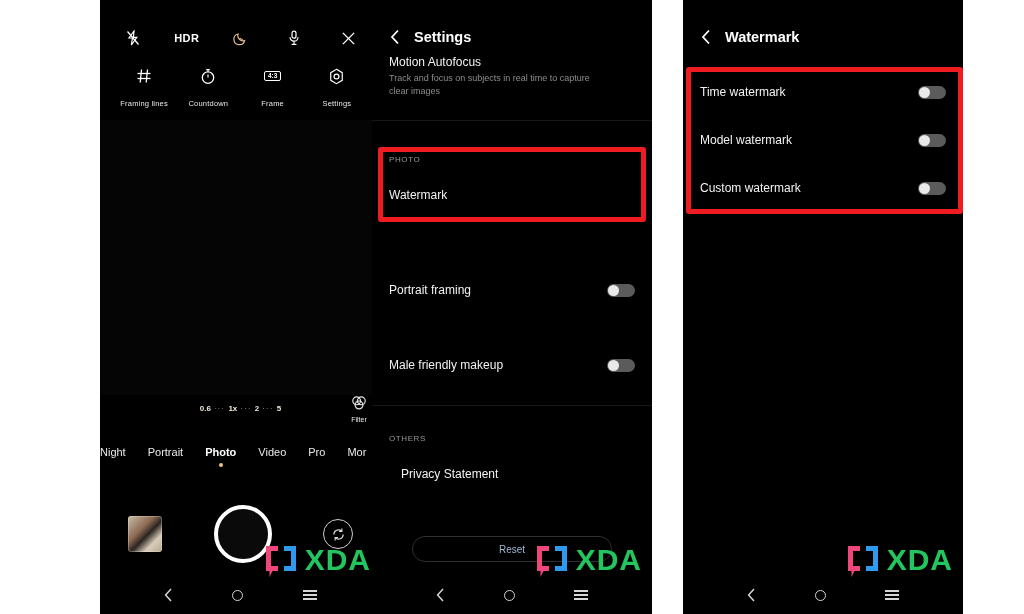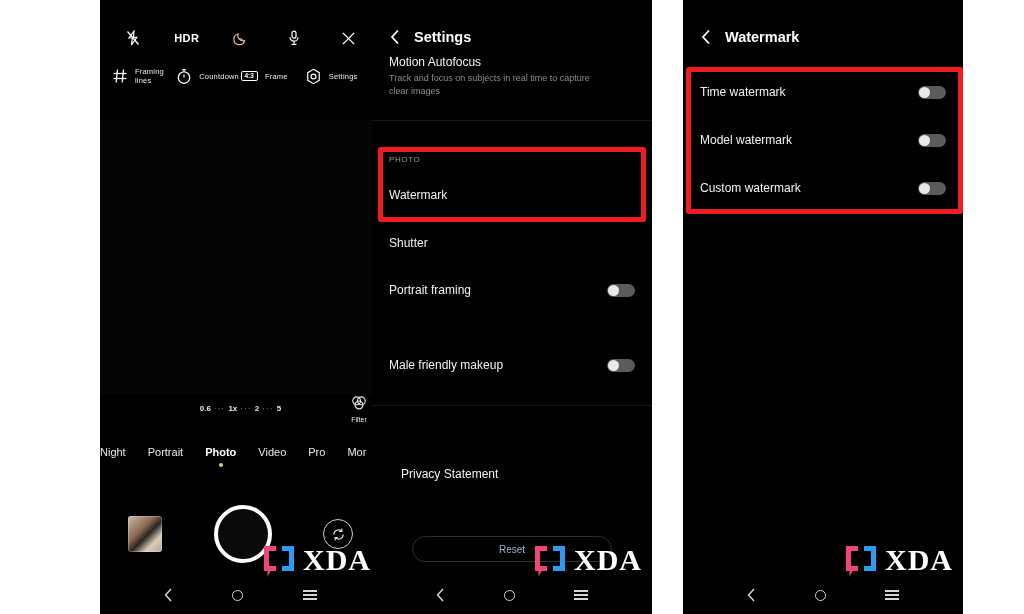--- a/index.html
+++ b/index.html
@@ -38,21 +38,21 @@
   .hdr-txt { font-size: 11px; font-weight: bold; color: #ffffff; letter-spacing: .4px; }
   .moon { color: #e0bb86; }
 
   .cam-secondrow {
     position: absolute; top: 66px; left: 0; width: 100%;
     display: flex; justify-content: space-between;
     padding: 0 12px;
   }
   .cam-tool {
     width: 66px;
-    display: flex; flex-direction: row; align-items: center; gap: 7px;
+    display: flex; flex-direction: column; align-items: center; gap: 13px;
   }
   .cam-tool .glyph { height: 20px; display:flex; align-items:center; justify-content:center; color:#fff; }
   .cam-tool .lbl { font-size: 7.5px; color: #e8e8e8; letter-spacing: .2px; }
   .frame-chip {
     border: 1.4px solid #fff; border-radius: 2px;
     font-size: 6.5px; font-weight: bold; color: #fff;
     padding: 1px 3px; line-height: 1;
   }
 
   .hl-box {
@@ -158,22 +158,22 @@
     font-size: 10px; color: #9fb6d4;
   }
 
   
   .xda {
     position: absolute;
     display: flex; align-items: center; gap: 6px;
   }
   .xda .brk { display: flex; align-items: center; }
   .xda .word {
-    font-family: Liberation Serif, serif;
-    font-weight: bold; color: #ffffff; letter-spacing: 1px;
+    font-family: Liberation Sans, sans-serif;
+    font-weight: bold; color: #22c55e; letter-spacing: 1px;
   }
 
   
   .navbar {
     position: absolute; bottom: 6px; left: 0; width: 100%;
     display: flex; align-items: center; justify-content: space-around;
     padding: 0 34px; height: 26px;
   }
   .navbar .nitem { color: #d6d6d6; display:flex; align-items:center; justify-content:center; }
   .nav-circle { width: 11px; height: 11px; border-radius: 50%; border: 1.6px solid #d6d6d6; }
@@ -358,42 +358,42 @@
     <div class="sec-block" style="top:155px; padding:0 17px;">
       <div class="sec-head">PHOTO</div>
     </div>
 
     <div class="srow" style="top:188px;">
       <div class="row-title">Watermark</div>
     </div>
 
     <div class="hl-box" style="left:6px; top:147px; width:268px; height:75px;"></div>
 
-    <div class="srow" style="top:236px;">
-      <div class="row-title">Shutter</div>
-    </div>
 
     <div class="srow" style="top:283px;">
       <div class="txtcol">
         <div class="row-title">Portrait framing</div>
       </div>
       <div class="toggle">
           <span class="knob"></span>
         </div>
     </div>
 
     <div class="srow" style="top:358px;">
       <div class="row-title">Male friendly makeup</div>
       <div class="toggle">
           <span class="knob"></span>
         </div>
     </div>
 
     <div class="divider" style="top:405px;"></div>
 
+    <div class="sec-block" style="top:434px; padding:0 17px;">
+      <div class="sec-head">OTHERS</div>
+    </div>
 
     <div class="srow" style="top:467px;padding-left:29px;">
       <div class="row-title">Privacy Statement</div>
     </div>
 
     <div class="reset-btn" style="top:528px;margin-top:8px;">Reset</div>
 
     <div class="xda" style="right:10px; bottom:36px;">
       <span class="brk">
         <svg width="36" height="36" viewBox="0 0 36 36">

